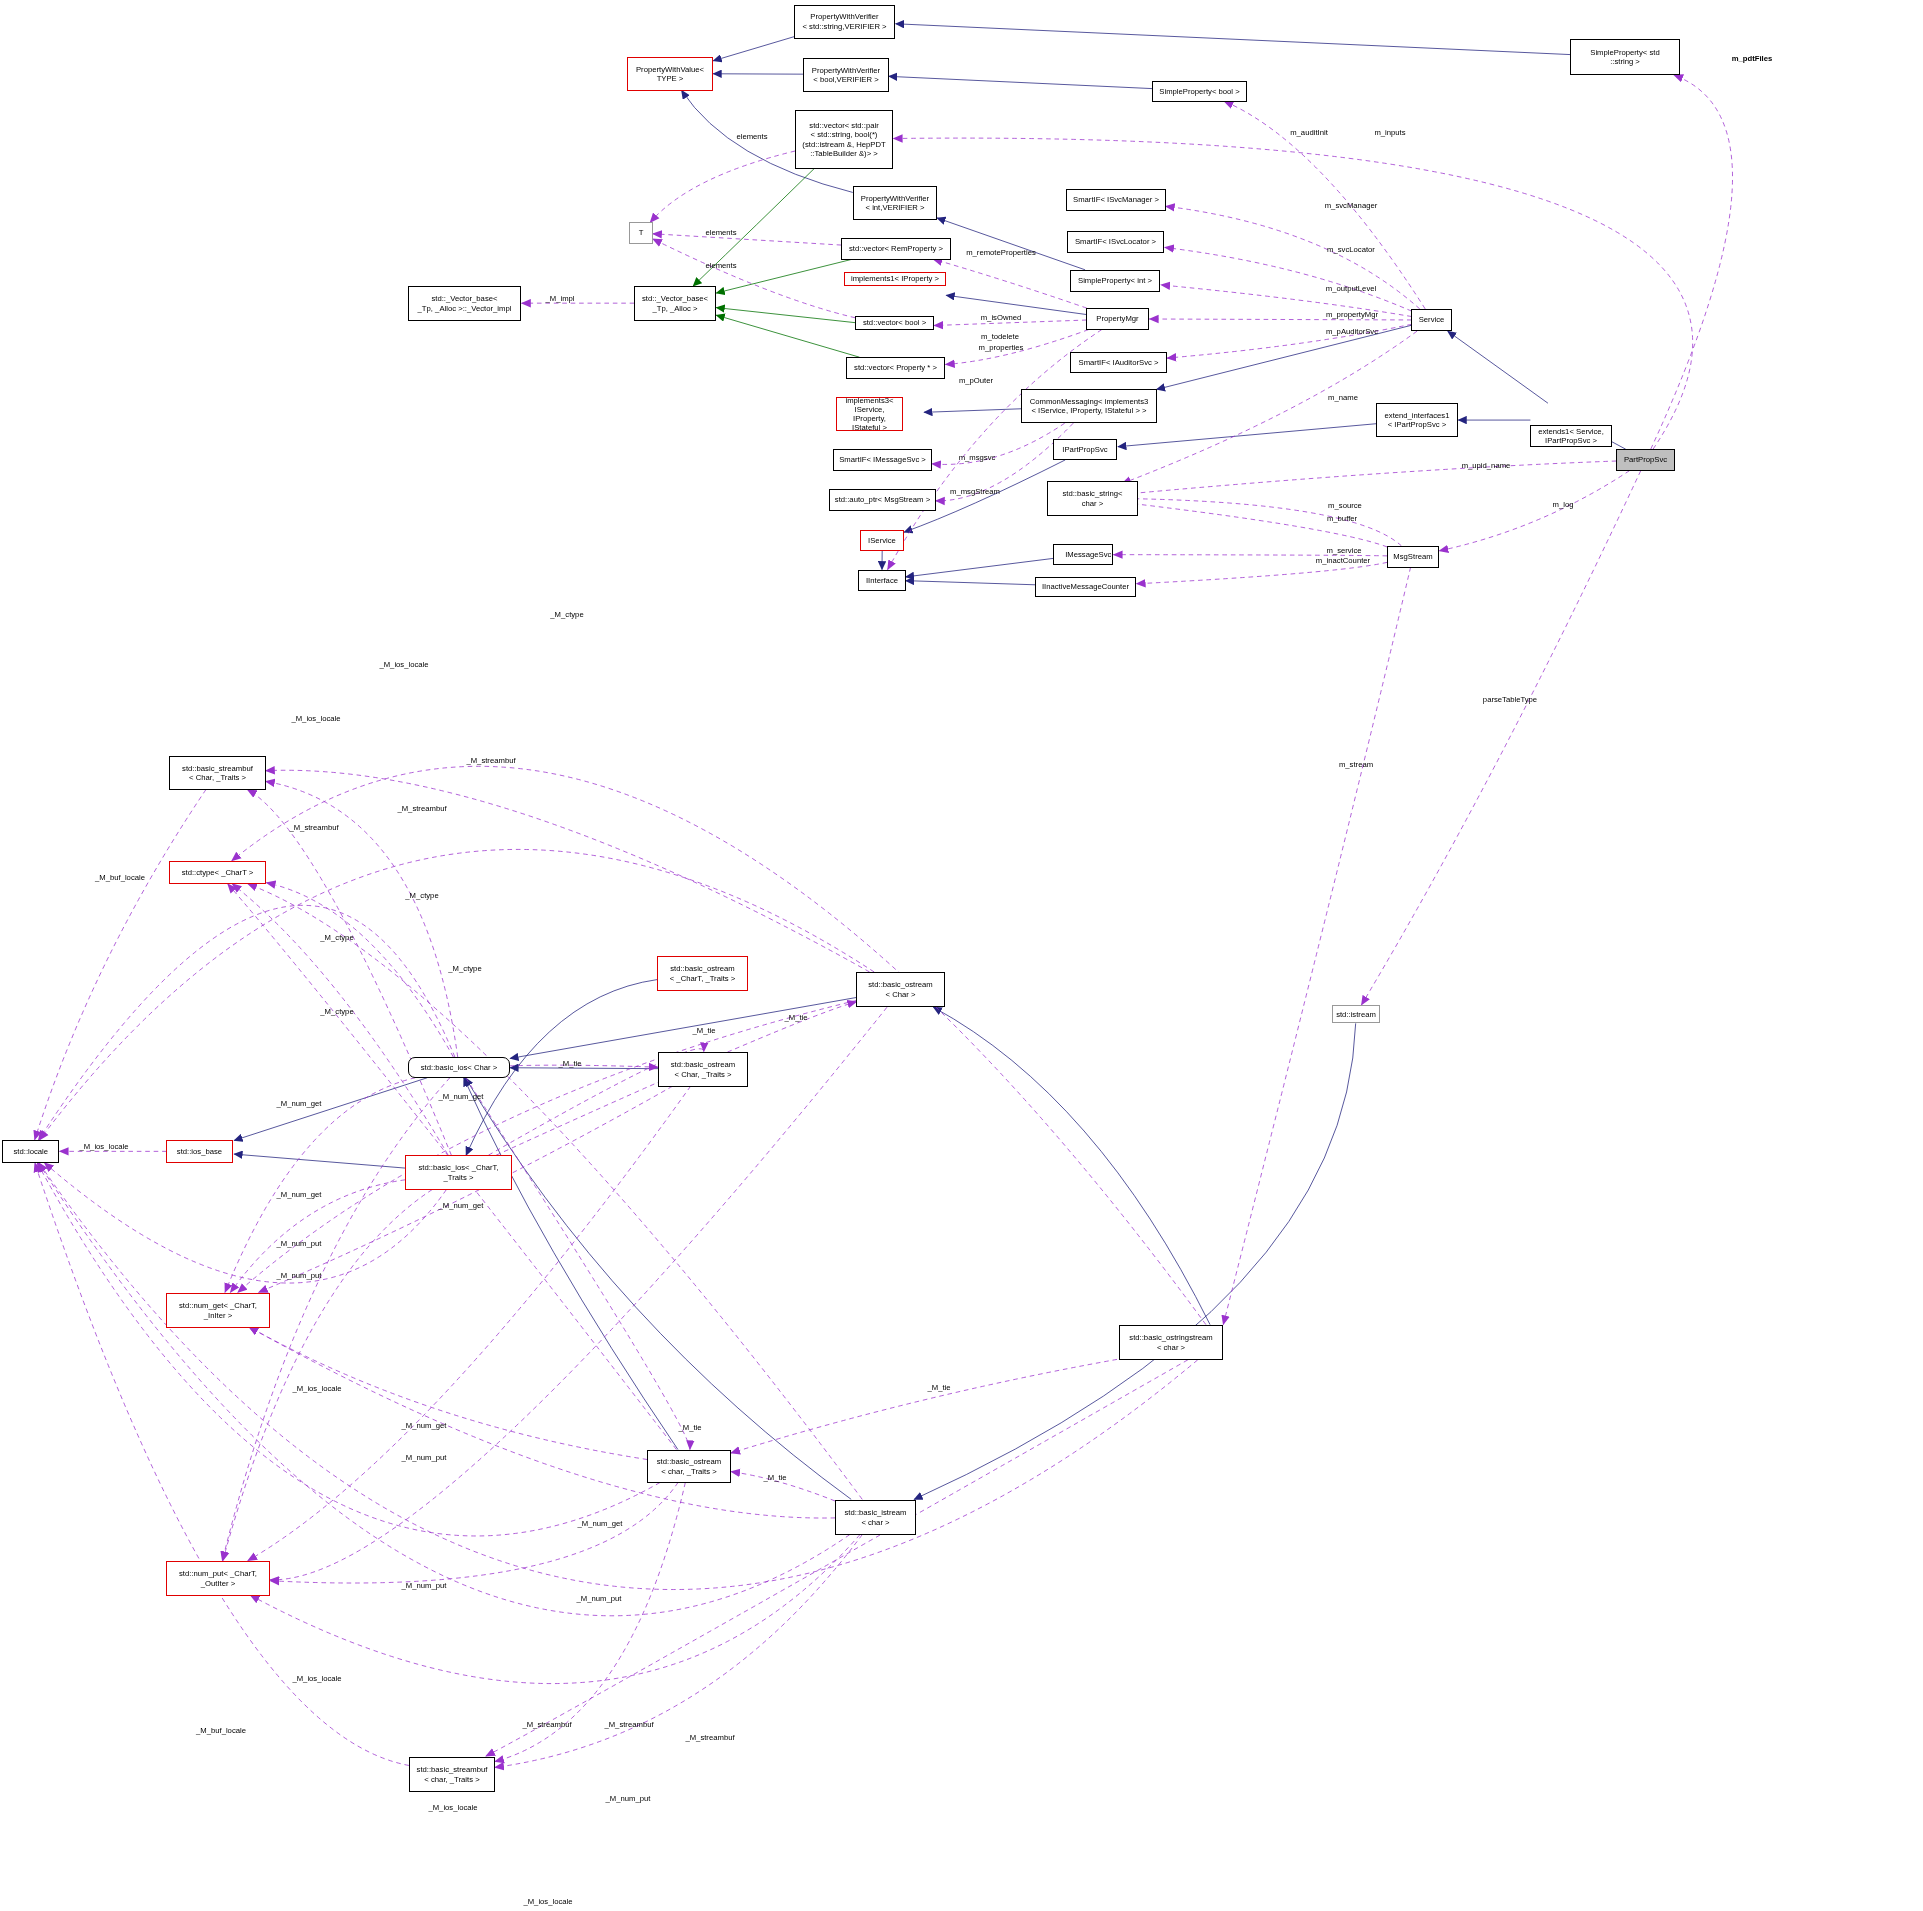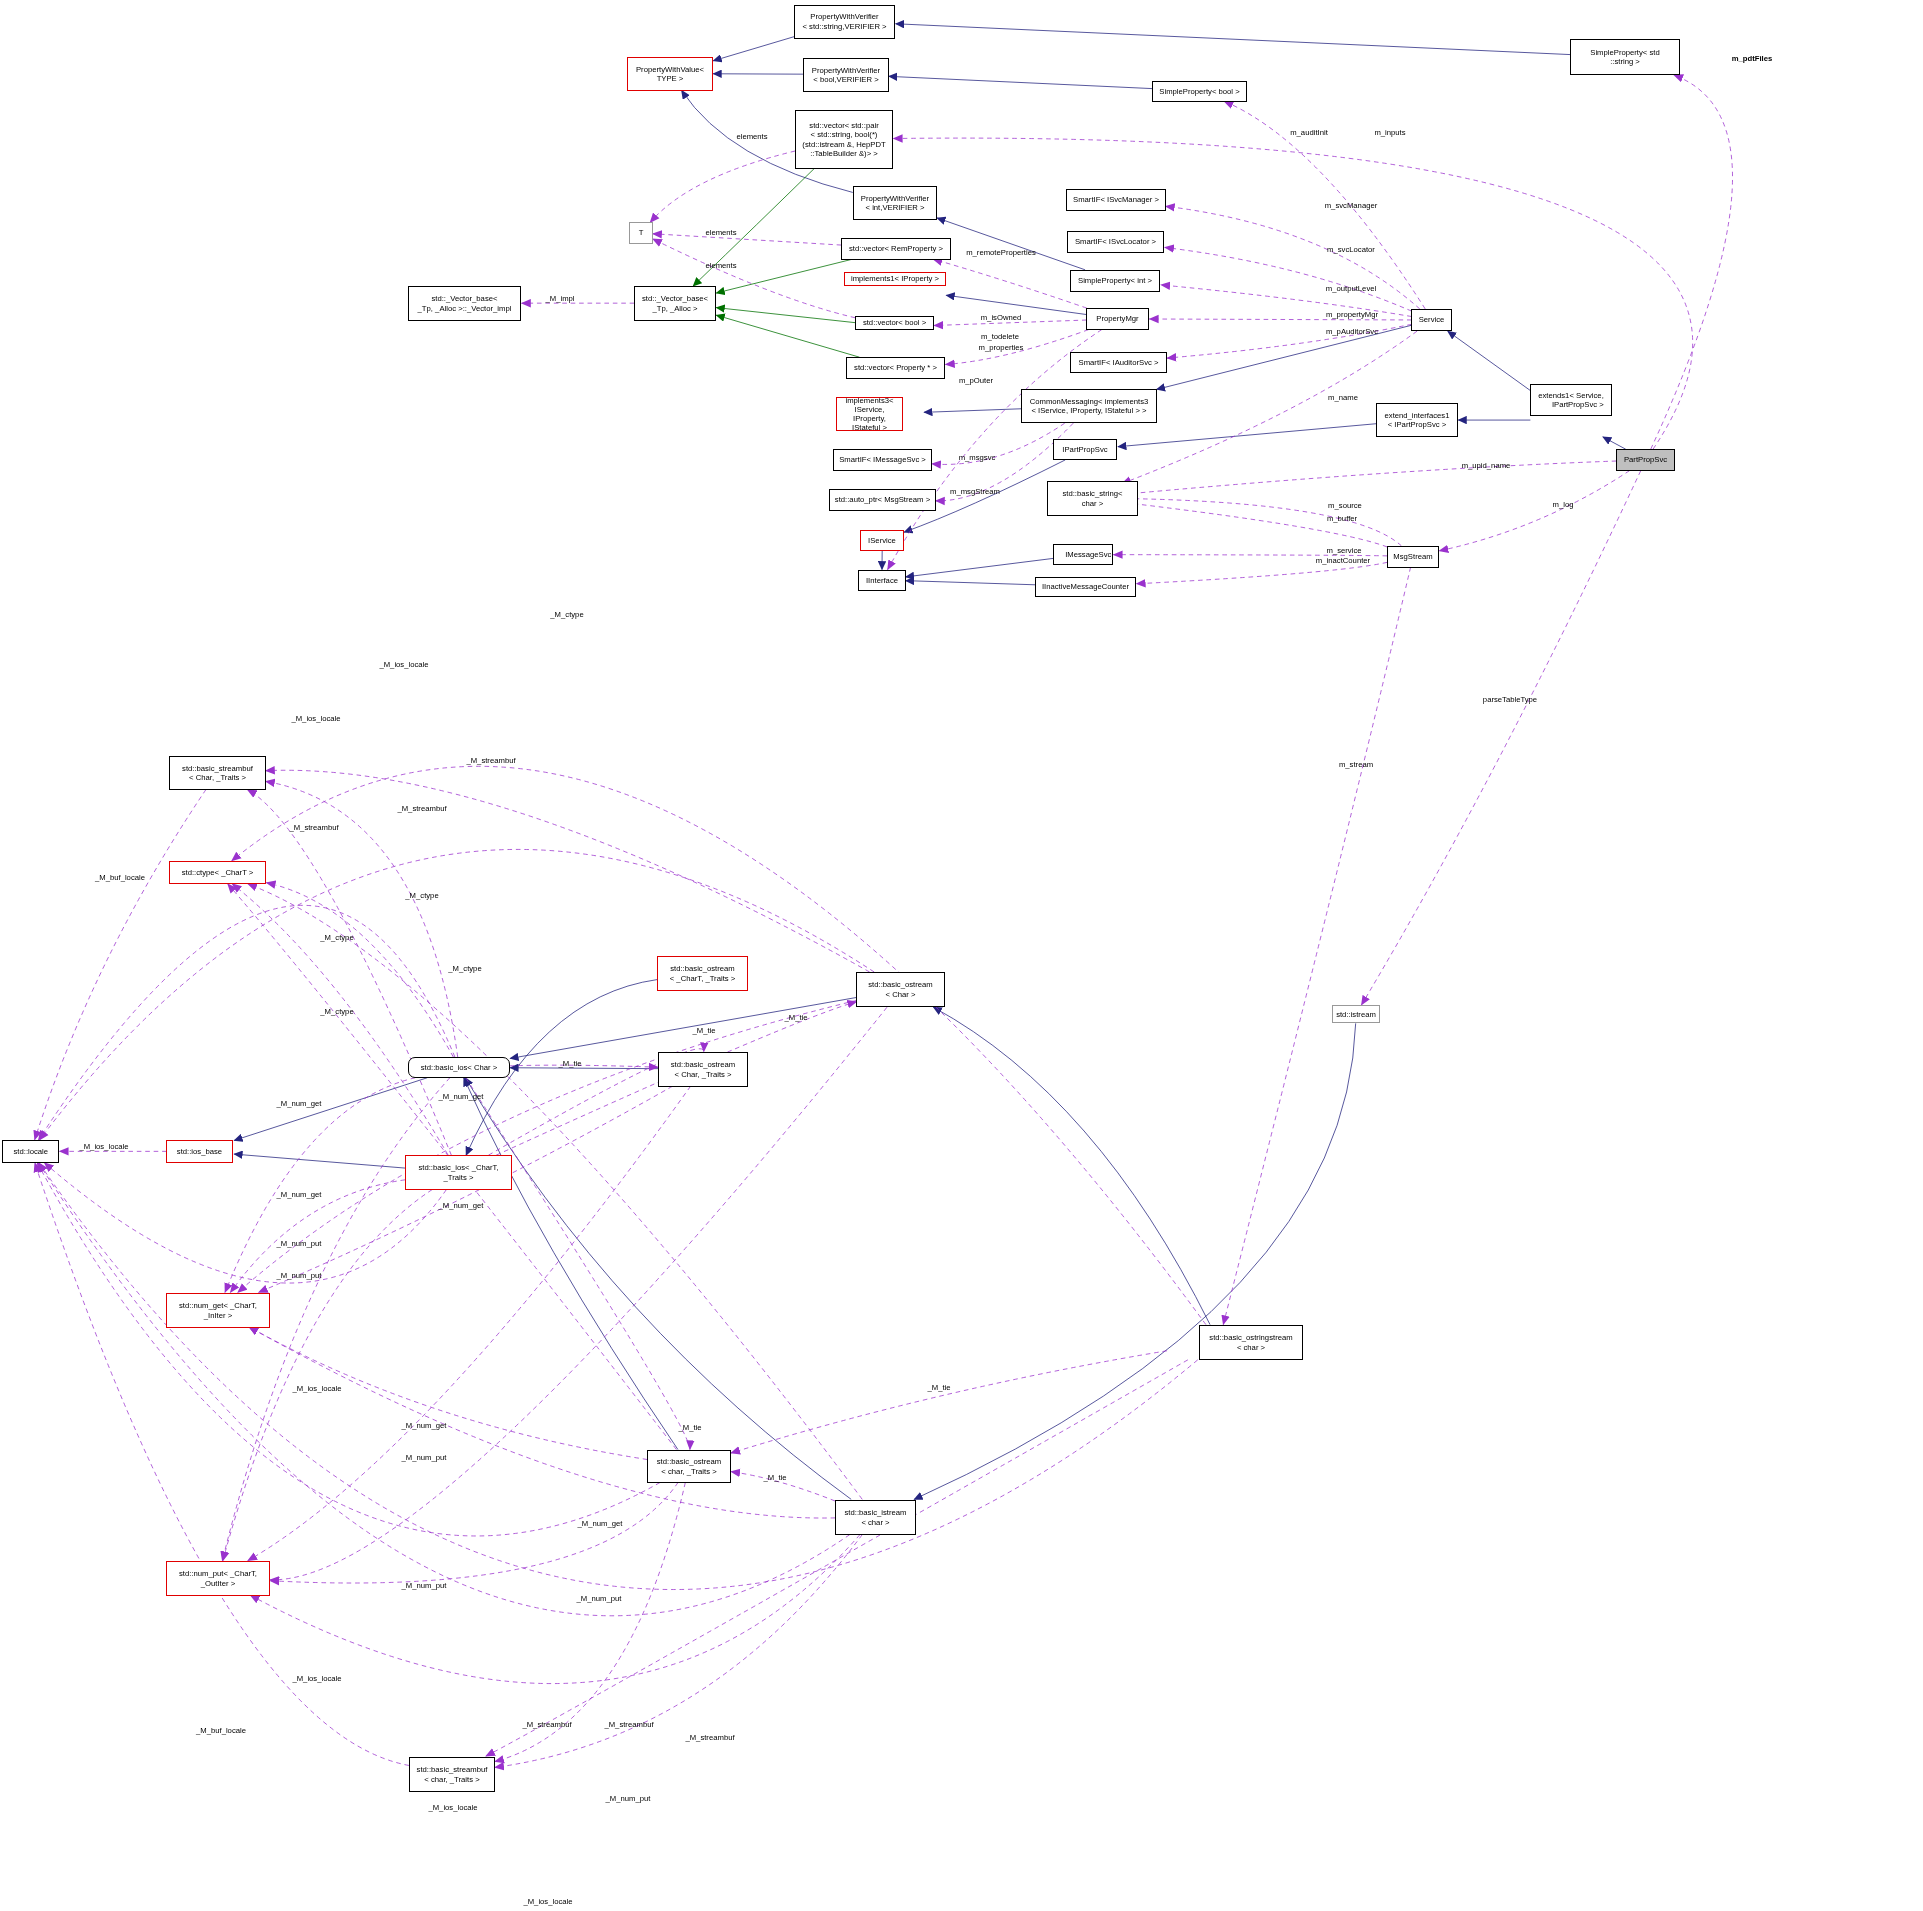--- a/index.html
+++ b/index.html
@@ -169,41 +169,41 @@
       <div class="node" style="left: 1047px; top: 481px; width: 91px; height: 35px;">std::basic_string&lt;
 char &gt;</div>
       <div class="node" style="left: 833px; top: 449px; width: 99px; height: 21.5px;">SmartIF&lt; IMessageSvc &gt;</div>
       <div class="node" style="left: 829px; top: 489px; width: 107px; height: 21.5px;">std::auto_ptr&lt; MsgStream &gt;</div>
       <div class="node red" style="left: 860px; top: 530px; width: 44px; height: 21px;">IService</div>
       <div class="node" style="left: 858px; top: 570px; width: 48px; height: 21px;">IInterface</div>
       <div class="node" style="left: 1053px; top: 544px; width: 60px; height: 21px; padding-left: 12px;">IMessageSvc</div>
       <div class="node" style="left: 1035px; top: 577px; width: 101px; height: 20px;">IInactiveMessageCounter</div>
       <div class="node" style="left: 1376px; top: 403px; width: 82px; height: 34px;">extend_interfaces1
 &lt; IPartPropSvc &gt;</div>
-      <div class="node" style="left: 1530px; top: 384px; width: 82px; height: 32px; text-align: right;">extends1&lt; Service,
+      <div class="node" style="left: 1530px; top: 425px; width: 82px; height: 22px;">extends1&lt; Service,
 IPartPropSvc &gt;</div>
       <div class="node grayf" style="left: 1616px; top: 449px; width: 59px; height: 21.5px;">PartPropSvc</div>
       <div class="node" style="left: 1387px; top: 546px; width: 52px; height: 21.5px;">MsgStream</div>
       <div class="node" style="left: 169px; top: 756px; width: 97px; height: 34px;">std::basic_streambuf
 &lt; Char, _Traits &gt;</div>
       <div class="node red" style="left: 169px; top: 861px; width: 97px; height: 23px;">std::ctype&lt; _CharT &gt;</div>
       <div class="node red" style="left: 657px; top: 956px; width: 91px; height: 35px;">std::basic_ostream
 &lt; _CharT, _Traits &gt;</div>
       <div class="node" style="left: 856px; top: 972px; width: 89px; height: 35px;">std::basic_ostream
 &lt; Char &gt;</div>
       <div class="node" style="left: 658px; top: 1052px; width: 90px; height: 35px;">std::basic_ostream
 &lt; Char, _Traits &gt;</div>
       <div class="node" style="left: 408px; top: 1057px; width: 102px; height: 21px; border-radius: 7px;">std::basic_ios&lt; Char &gt;</div>
       <div class="node red" style="left: 405px; top: 1155px; width: 107px; height: 35px;">std::basic_ios&lt; _CharT,
 _Traits &gt;</div>
       <div class="node" style="left: 2.3px; top: 1140px; width: 57px; height: 23px;">std::locale</div>
       <div class="node red" style="left: 166px; top: 1140px; width: 67px; height: 23px;">std::ios_base</div>
       <div class="node red" style="left: 166px; top: 1293px; width: 104px; height: 35px;">std::num_get&lt; _CharT,
 _InIter &gt;</div>
-      <div class="node" style="left: 1199px; top: 1325px; width: 104px; height: 35px;">std::basic_ostringstream
+      <div class="node" style="left: 1119px; top: 1325px; width: 104px; height: 35px;">std::basic_ostringstream
 &lt; char &gt;</div>
       <div class="node grayb" style="left: 1332px; top: 1005px; width: 48px; height: 18.4px;">std::istream</div>
       <div class="node" style="left: 647px; top: 1450px; width: 84px; height: 33px;">std::basic_ostream
 &lt; char, _Traits &gt;</div>
       <div class="node" style="left: 835px; top: 1500px; width: 81px; height: 35px;">std::basic_istream
 &lt; char &gt;</div>
       <div class="node red" style="left: 166px; top: 1561px; width: 104px; height: 35px;">std::num_put&lt; _CharT,
 _OutIter &gt;</div>
       <div class="node" style="left: 409px; top: 1757px; width: 86px; height: 35px;">std::basic_streambuf
 &lt; char, _Traits &gt;</div>

